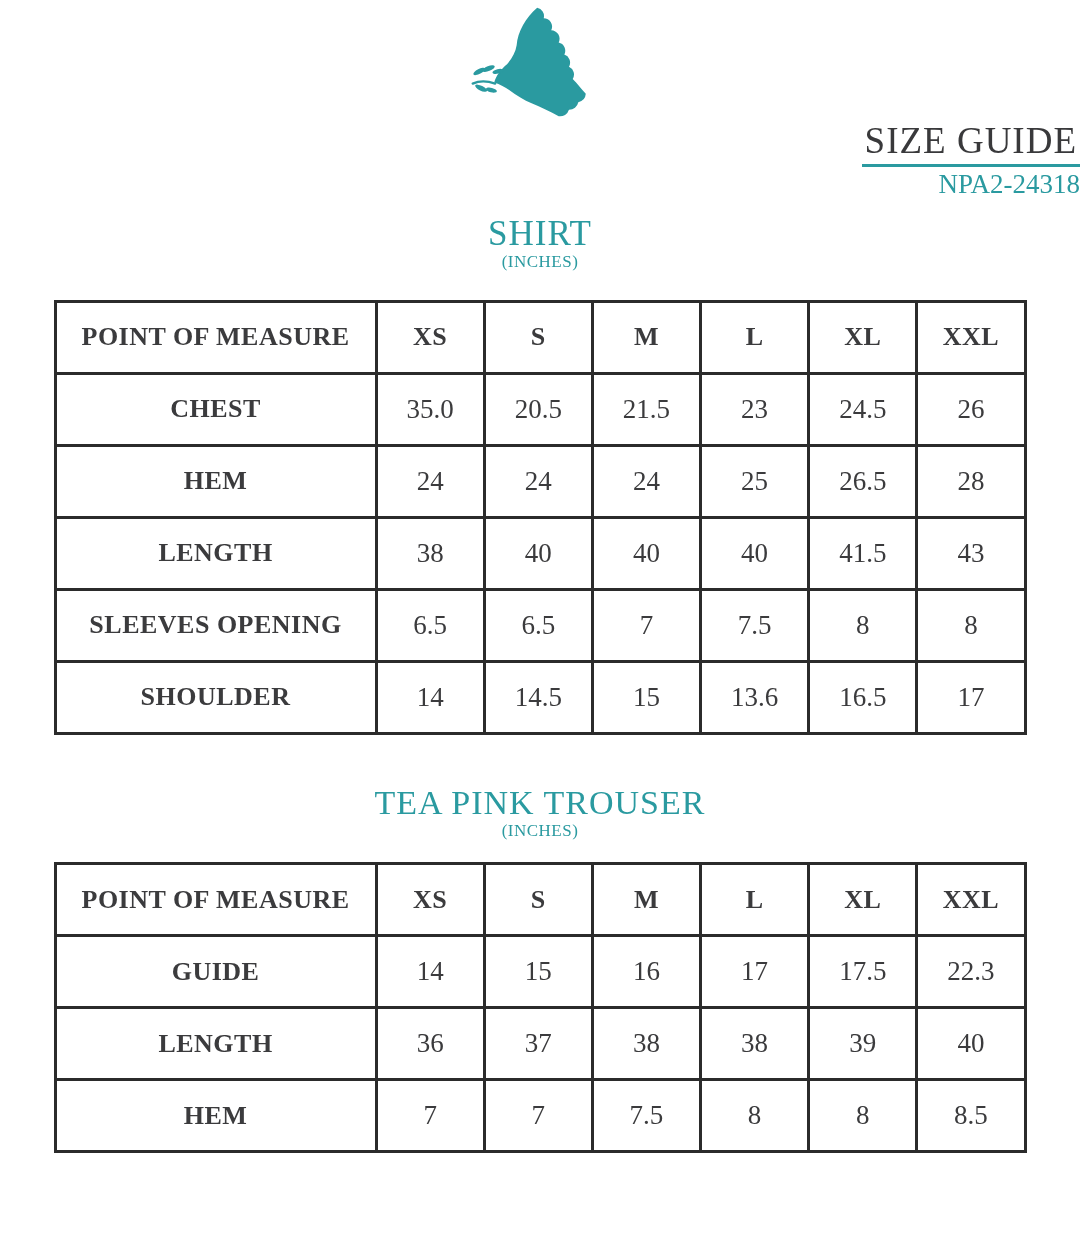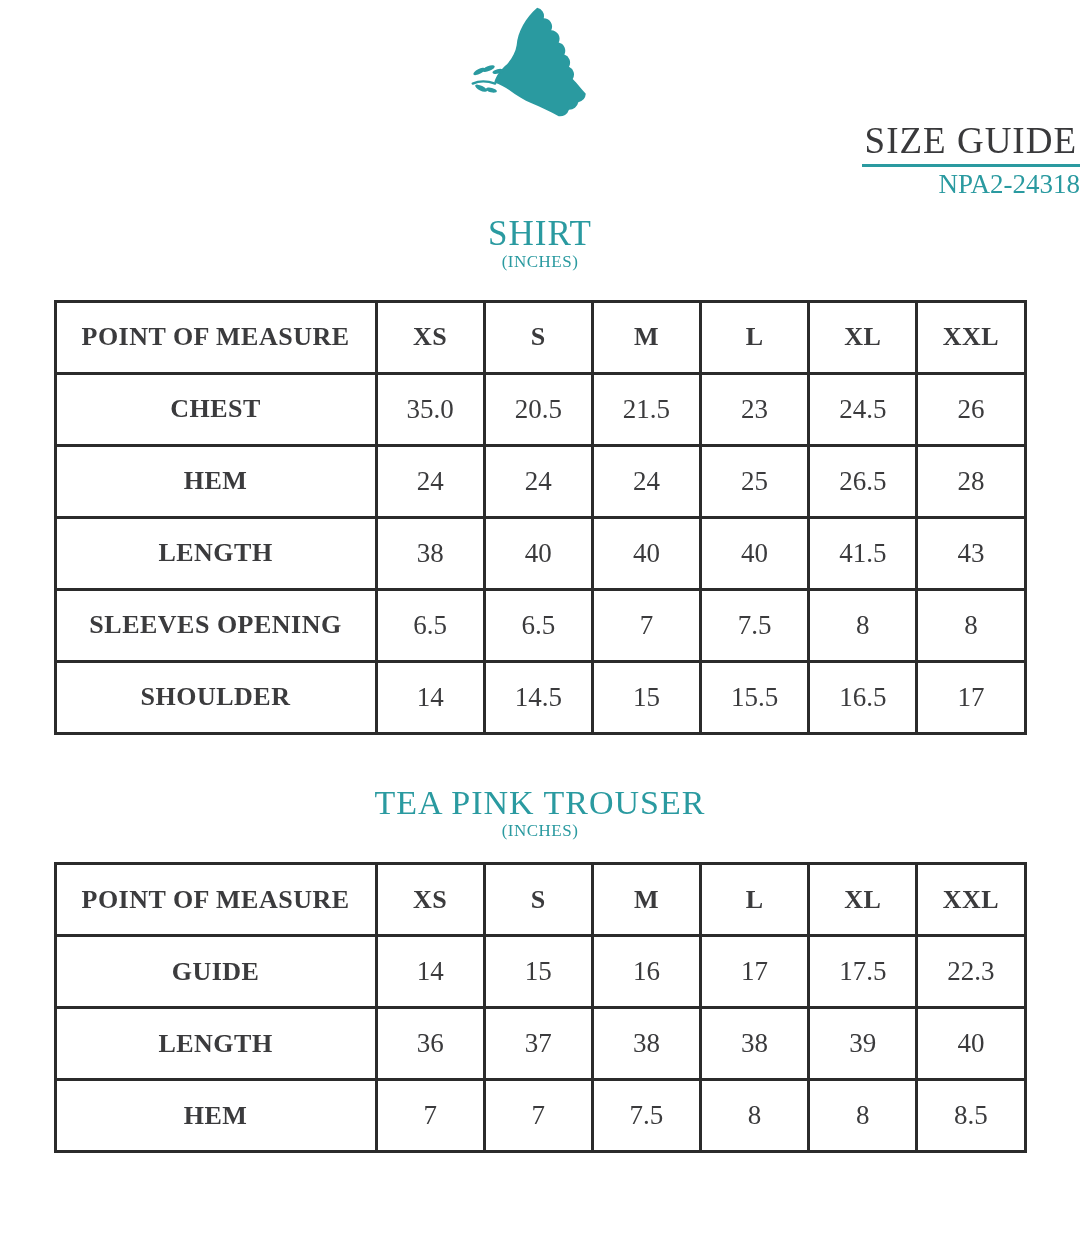--- a/index.html
+++ b/index.html
@@ -170,21 +170,21 @@
             <td>7</td>
             <td>7.5</td>
             <td>8</td>
             <td>8</td>
           </tr>
           <tr>
             <th class="label-col">SHOULDER</th>
             <td>14</td>
             <td>14.5</td>
             <td>15</td>
-            <td>15.5</td>
+            <td>13.6</td>
             <td>16.5</td>
             <td>17</td>
           </tr>
         </tbody>
       </table>
   </section>
 
   <section class="sec sec--trouser">
     <h2 class="sec-title">TEA PINK TROUSER</h2>
     <div class="sec-unit">(INCHES)</div>

